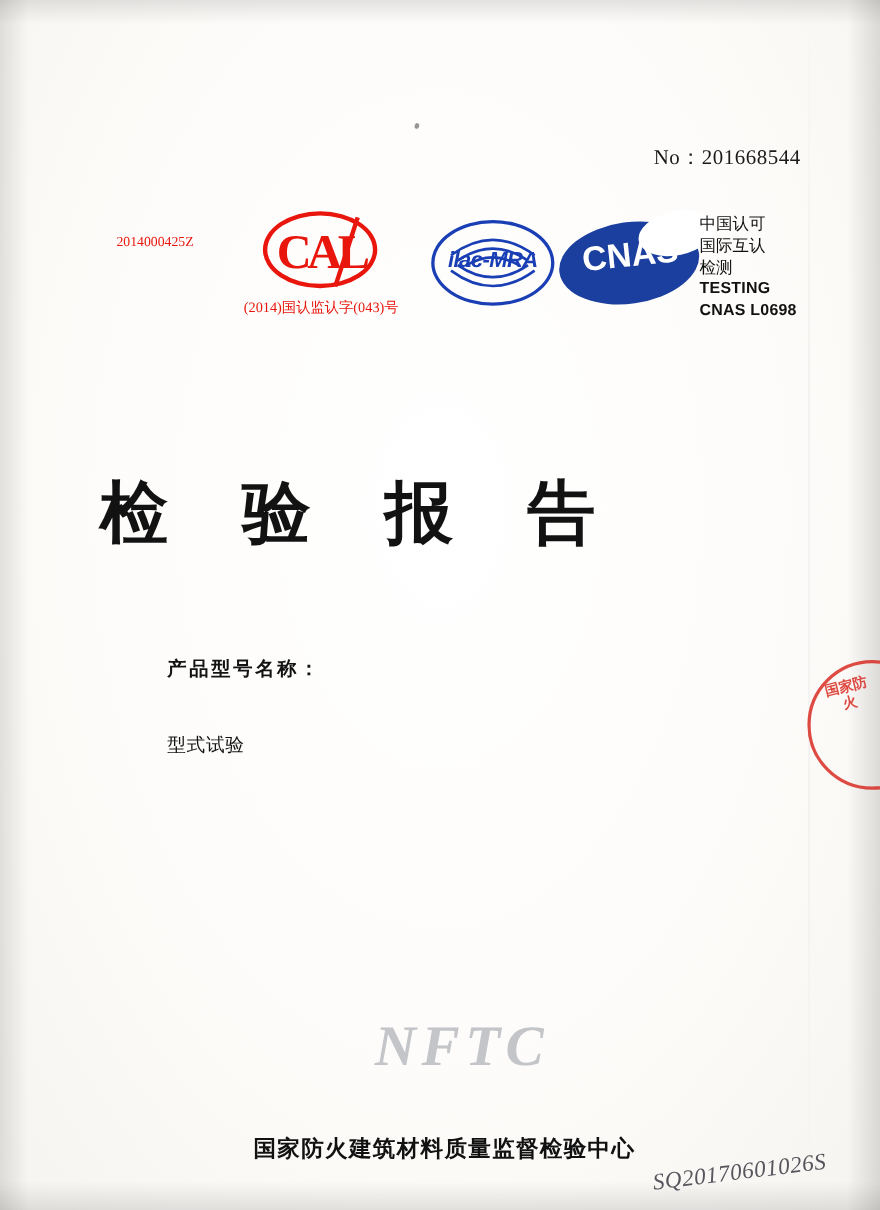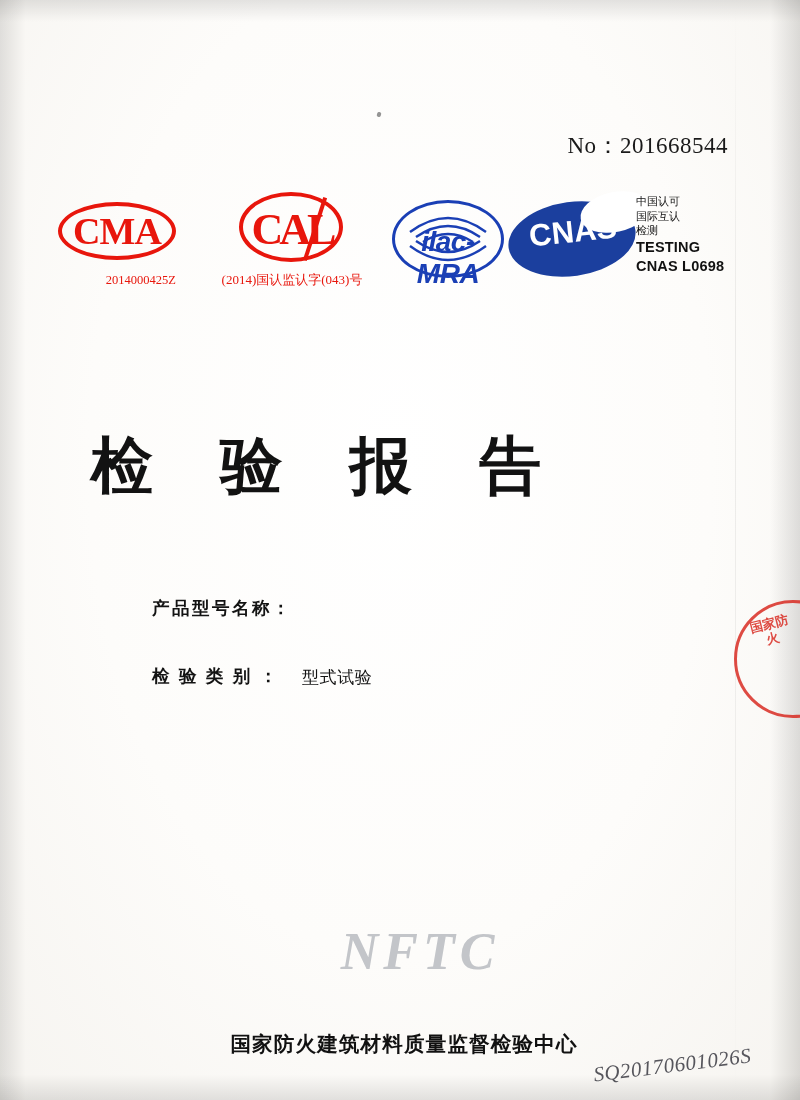--- a/index.html
+++ b/index.html
@@ -49,21 +49,21 @@
     background: linear-gradient(to bottom, rgba(0,0,0,0.00), rgba(0,0,0,0.07) 30%, rgba(0,0,0,0.05) 70%, rgba(0,0,0,0.00));
     pointer-events: none;
   }
 
   
   .serial-no {
     position: absolute;
     top: 130px;
     right: 72px;
     font-family: "Liberation Serif", serif;
-    font-size: 23px;
+    font-size: 19px;
     color: #1a1a1a;
     letter-spacing: 0.5px;
     white-space: nowrap;
   }
 
   
   .speck {
     position: absolute;
     left: 377px; top: 112px;
     width: 4px; height: 5px;
@@ -165,21 +165,21 @@
   .ilac .arcs {
     position: absolute; left: 8px; top: 6px;
   }
   .ilac .ilac-label {
     position: absolute;
     left: 0; top: 26px; width: 112px;
     text-align: center;
     font-family: "Liberation Sans", sans-serif;
     font-weight: bold;
     font-style: italic;
-    font-size: 28px;
+    font-size: 20px;
     color: #1a3fb5;
     letter-spacing: -0.5px;
   }
 
   
   .cnas { left: 508px; top: 6px; width: 130px; height: 100px; }
   .cnas .blob {
     position: absolute; left: 0; top: 10px;
     width: 128px; height: 74px;
     background: #1b3f9e;
@@ -206,21 +206,21 @@
   }
 
   
   .cnas-info {
     position: absolute;
     left: 636px; top: 8px;
     font-family: "Liberation Sans", sans-serif;
     color: #111111;
     line-height: 1.32;
   }
-  .cnas-info .cn { font-size: 11px; }
+  .cnas-info .cn { font-size: 15px; }
   .cnas-info .en { font-size: 14.5px; font-weight: bold; letter-spacing: 0.2px; }
 
   
   .report-title {
     position: absolute;
     top: 424px;
     left: 0;
     width: 632px;
     text-align: center;
     font-family: "Liberation Serif", serif;
@@ -339,24 +339,20 @@
   <div class="scan-shade-right"></div>
   <div class="scan-shade-bottom"></div>
   <div class="fold"></div>
   <div class="speck"></div>
 
   <div class="serial-no">No：201668544</div>
 
   <div class="logo-band">
 
     <div class="logo cma">
-      <div class="cma-mark">
-        <div class="oval"></div>
-        <div class="cma-text">CMA</div>
-      </div>
       <div class="cma-code">2014000425Z</div>
     </div>
 
     <div class="logo cal">
       <div class="cal-mark">
         <div class="circle"></div>
         <div class="cal-letters">CAL</div>
         <div class="cal-slash"></div>
       </div>
       <div class="cal-code">(2014)国认监认字(043)号</div>
@@ -395,21 +391,20 @@
   <div class="report-title">检 验 报 告</div>
 
   <div class="fields">
 
 
     <div class="field-row row-model">
       <div class="field-label">产品型号名称：</div>
     </div>
 
     <div class="field-row">
-      <div class="field-label">检 验 类 别 ：</div>
       <div class="field-value">型式试验</div>
     </div>
 
   </div>
 
   <div class="nftc">NFTC</div>
 
   <div class="footer-org">国家防火建筑材料质量监督检验中心</div>
 
   <div class="stamp">

